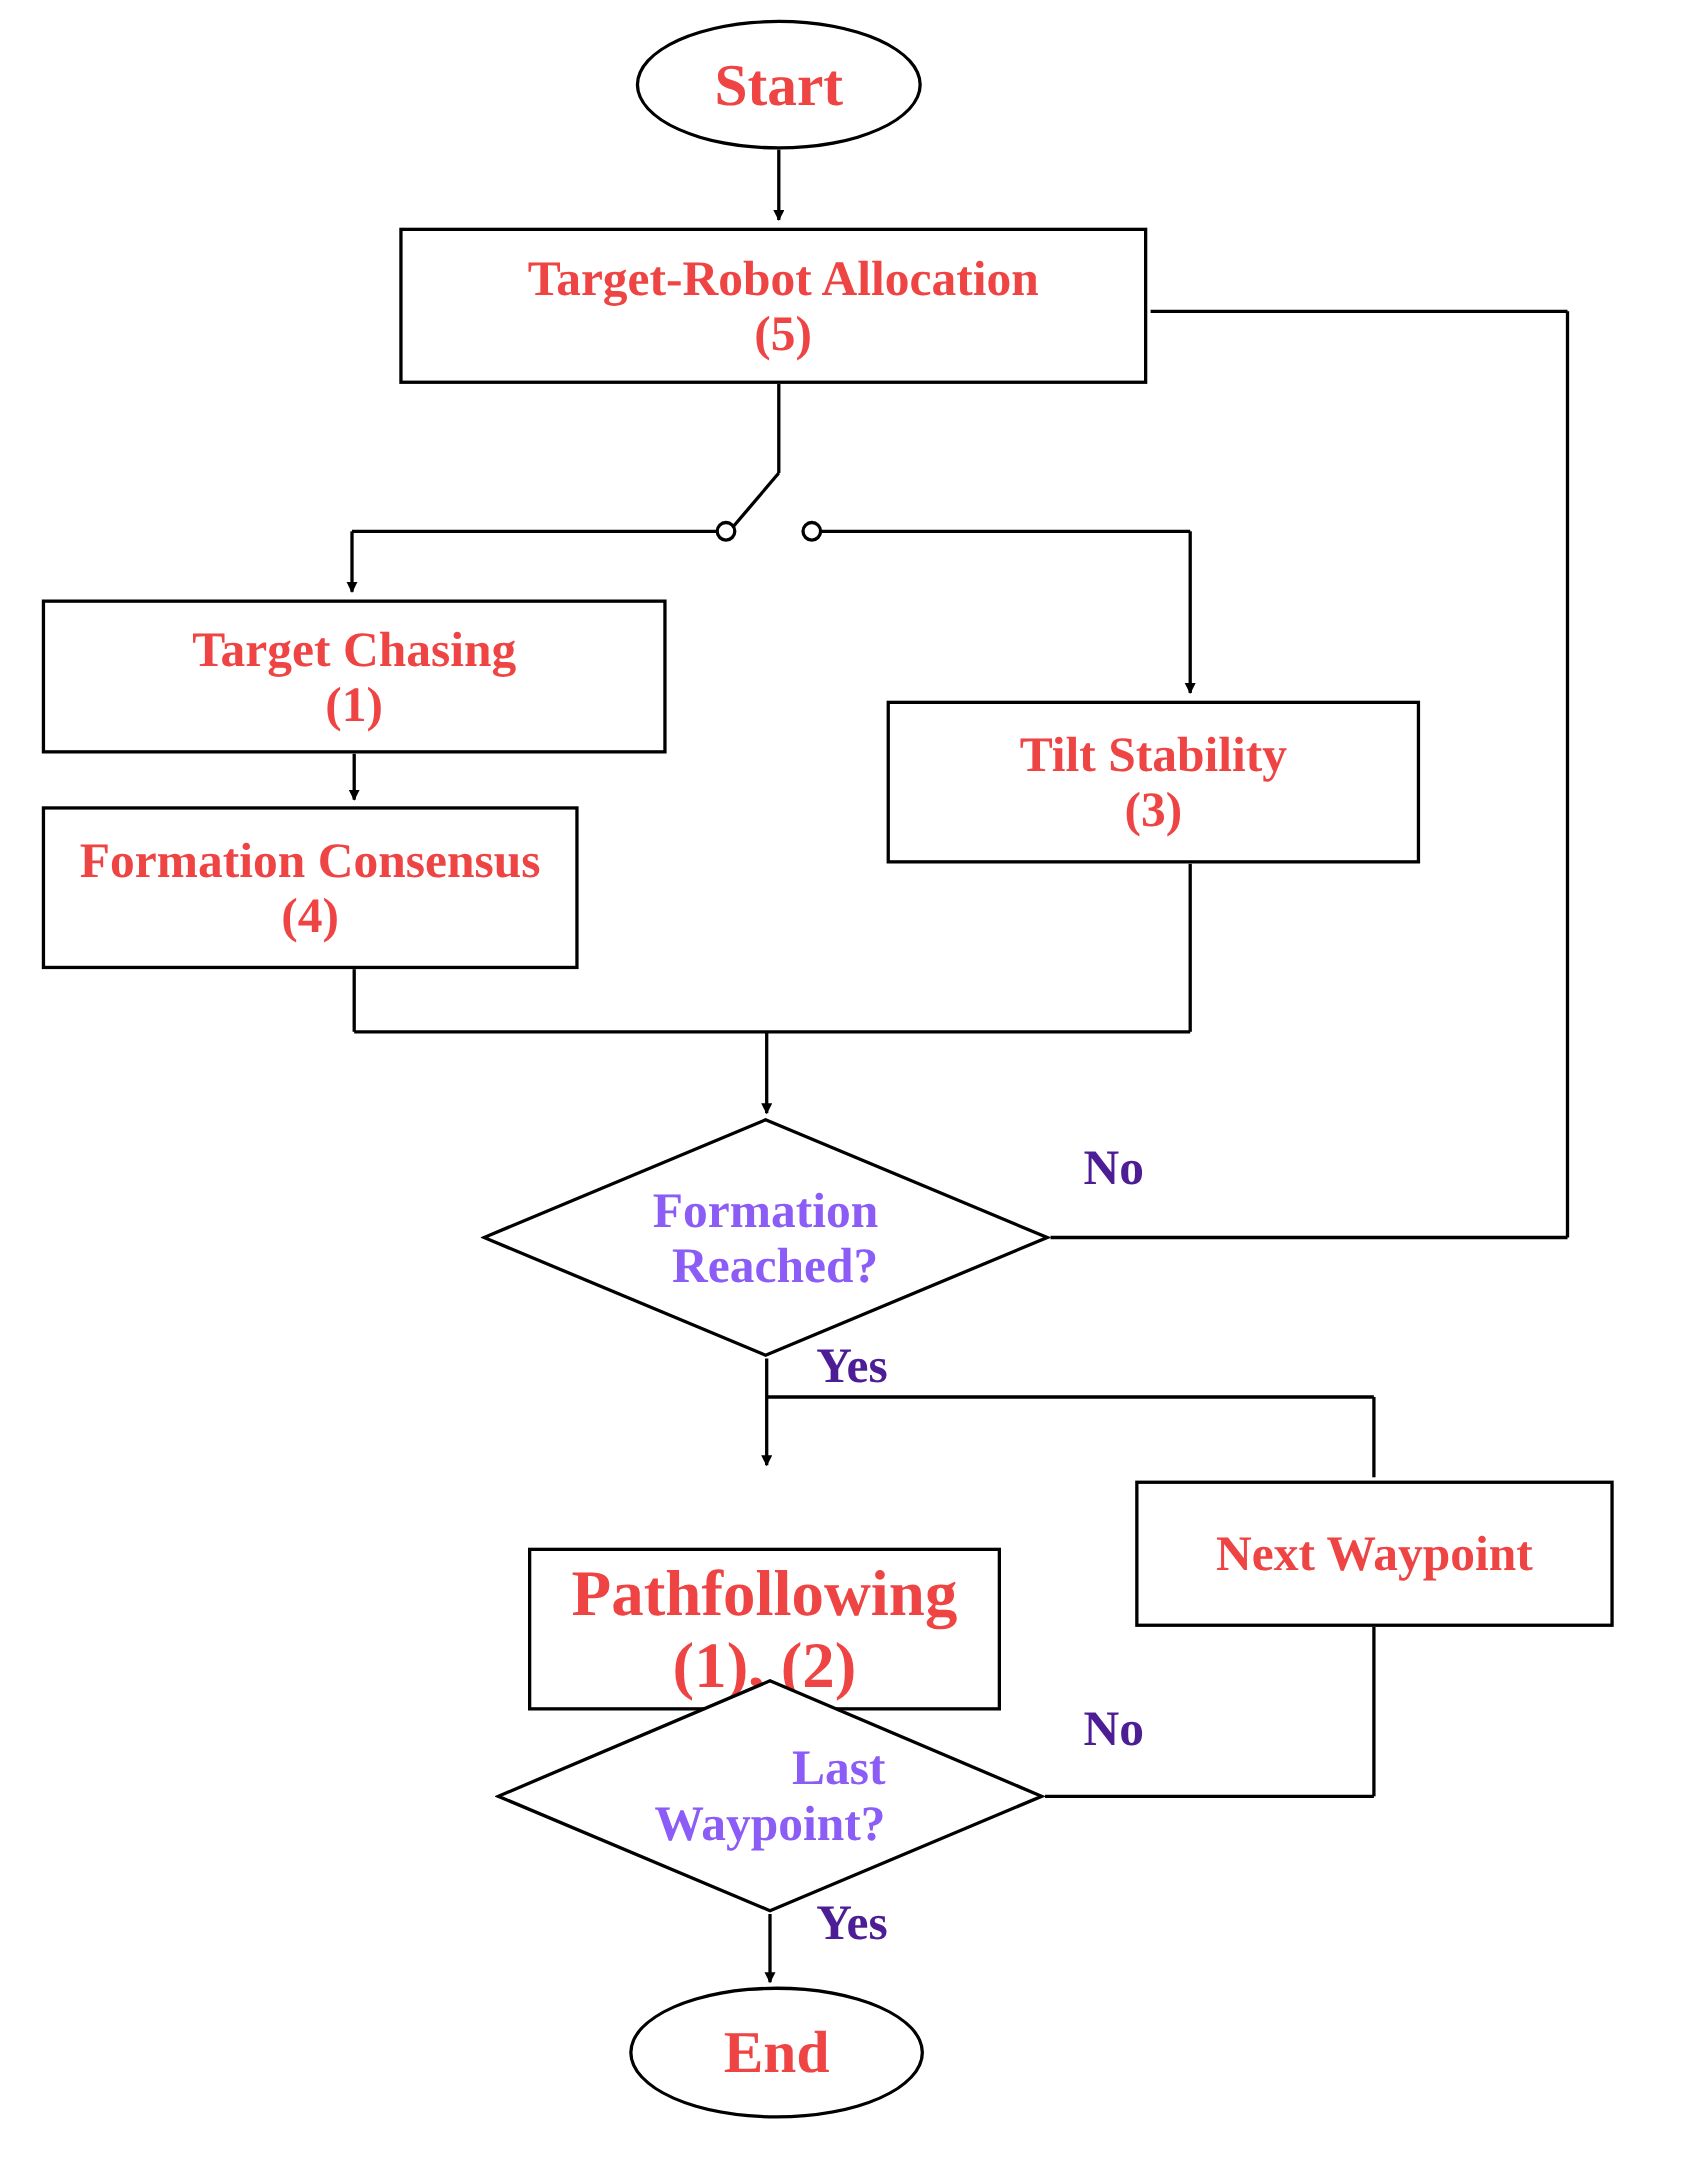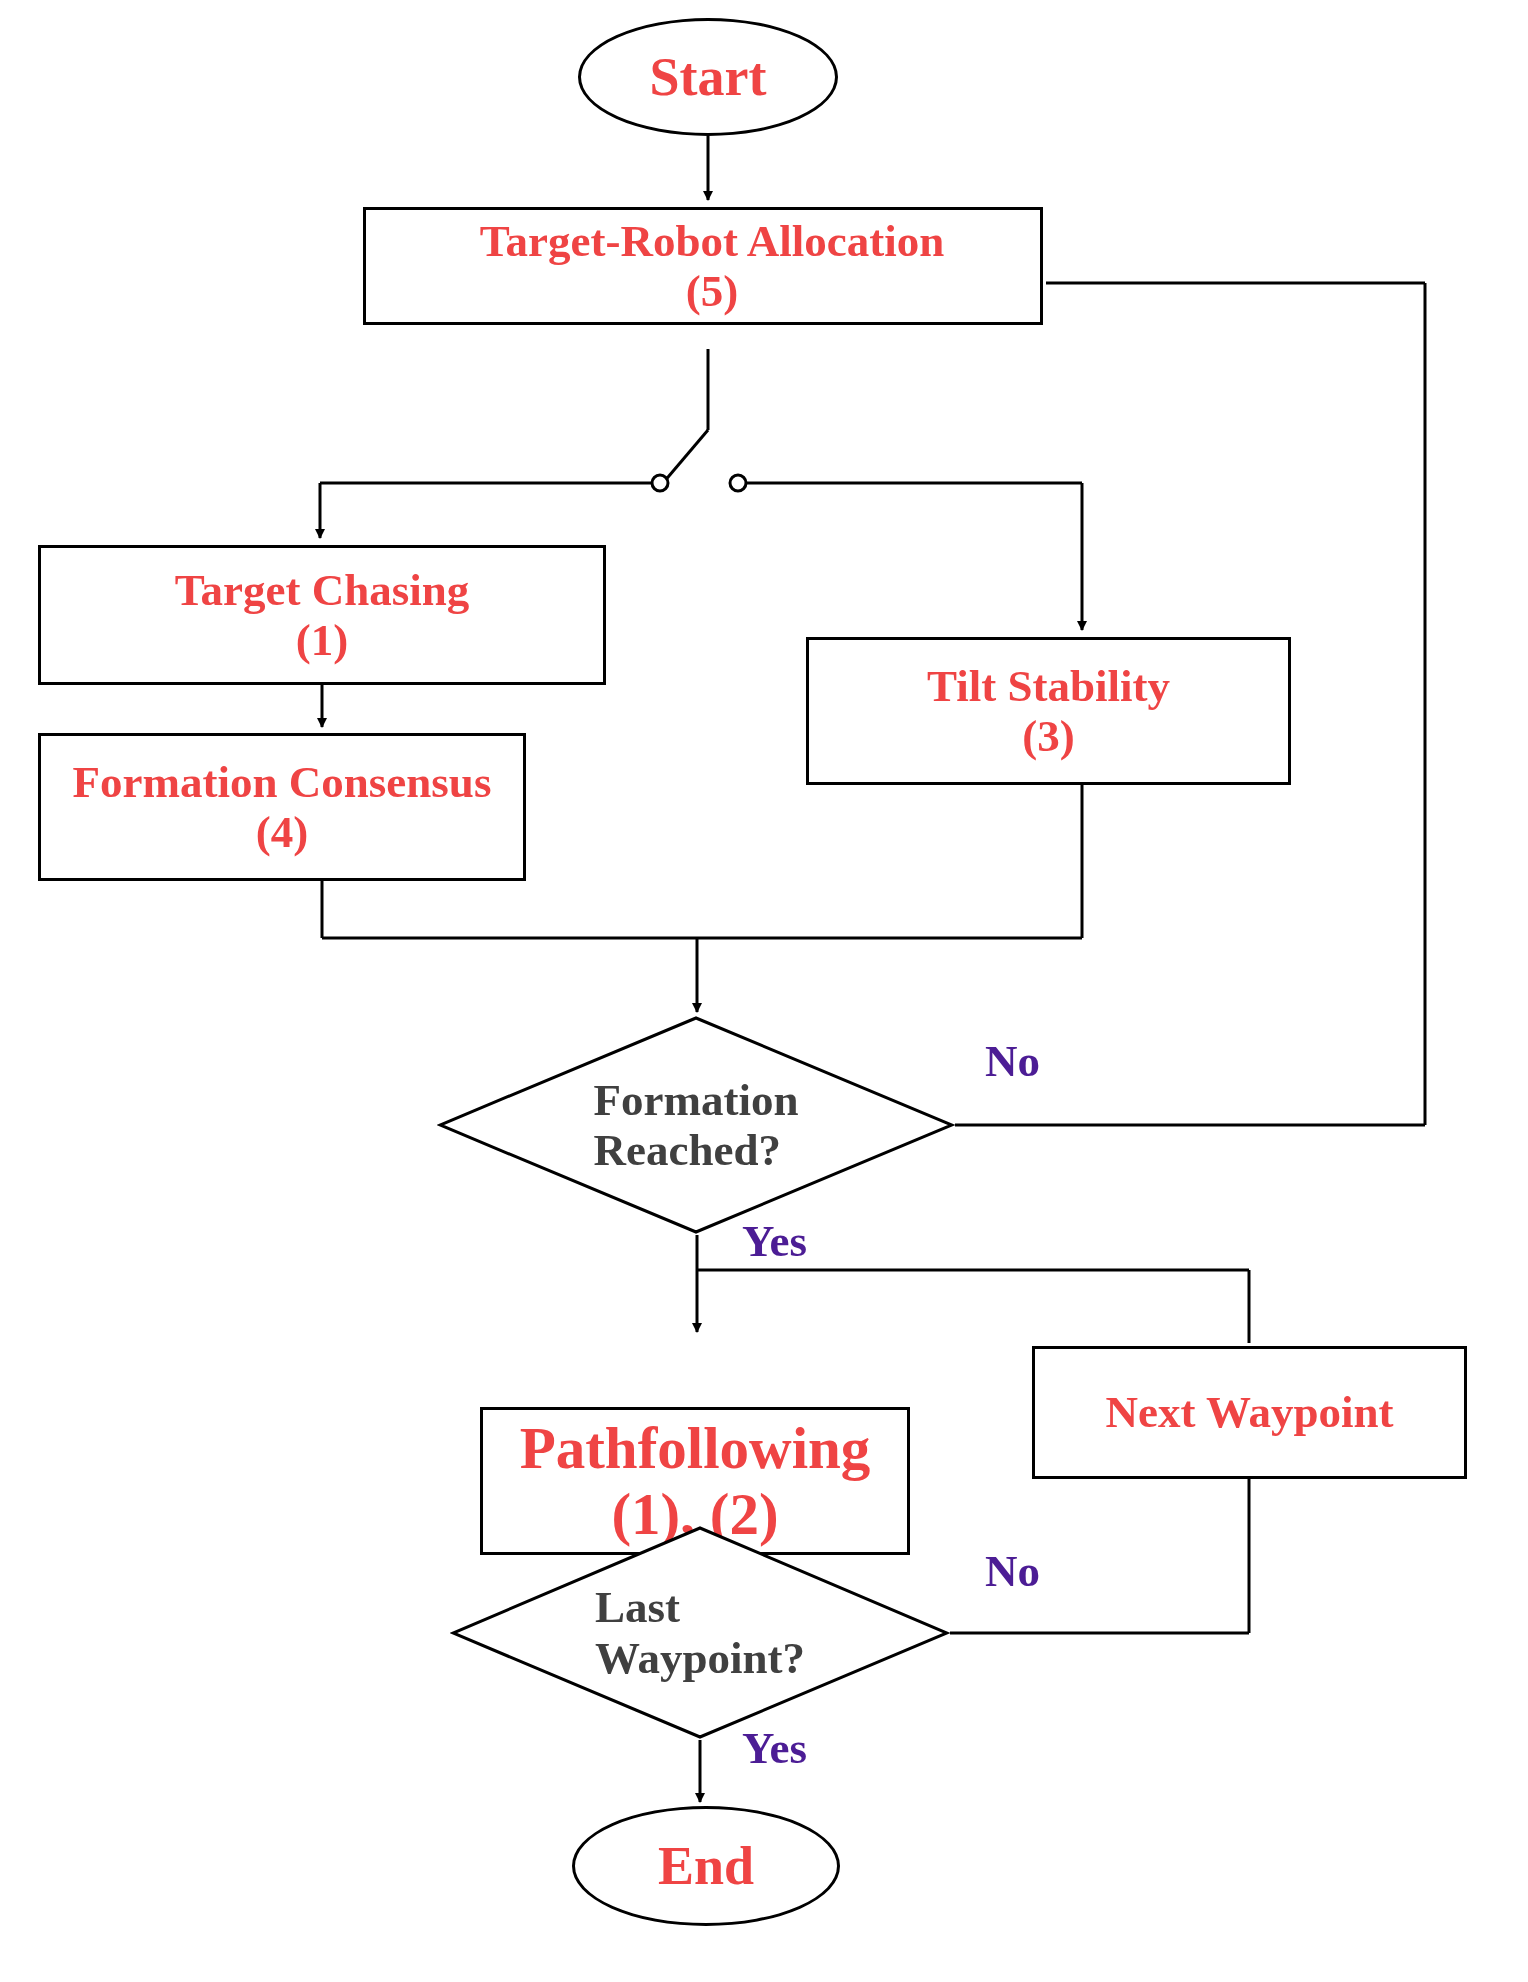--- a/index.html
+++ b/index.html
@@ -56,24 +56,24 @@
   }
   .diamond-label {
     position: absolute;
     left: 0;
     top: 0;
     width: 100%;
     height: 100%;
     display: flex;
     align-items: center;
     justify-content: center;
-    text-align: left;
+    text-align: right;
     font-weight: bold;
     line-height: 1.12;
-    color: #404040;
+    color: #8b5cf6;
   }
   .edge-label {
     position: absolute;
     font-weight: bold;
     color: #4c1d95;
     z-index: 3;
     white-space: nowrap;
   }
   .ln1 { display: block; }
   .ln2 { display: block; }
@@ -131,21 +131,21 @@
       <line x1="1249" y1="1633" x2="1249" y2="1479"></line>
 
       <line x1="700" y1="1740" x2="700" y2="1802" marker-end="url(#arrow)"></line>
     </g>
   </svg>
 
   <div class="node terminator" style="left:578px; top:18px; width:260px; height:118px; font-size:54px;">
     <span>Start</span>
   </div>
 
-  <div class="node rect" style="left:363px; top:207px; width:680px; height:118px; font-size:45px;padding-left:18px;">
+  <div class="node rect" style="left:363px; top:207px; width:680px; height:142px; font-size:45px;padding-left:18px;">
     <div>
       <span class="ln1">Target-Robot Allocation</span>
       <span class="ln2">(5)</span>
     </div>
   </div>
 
   <div class="node rect" style="left:38px; top:545px; width:568px; height:140px; font-size:45px;">
     <div>
       <span class="ln1">Target Chasing</span>
       <span class="ln2">(1)</span>

